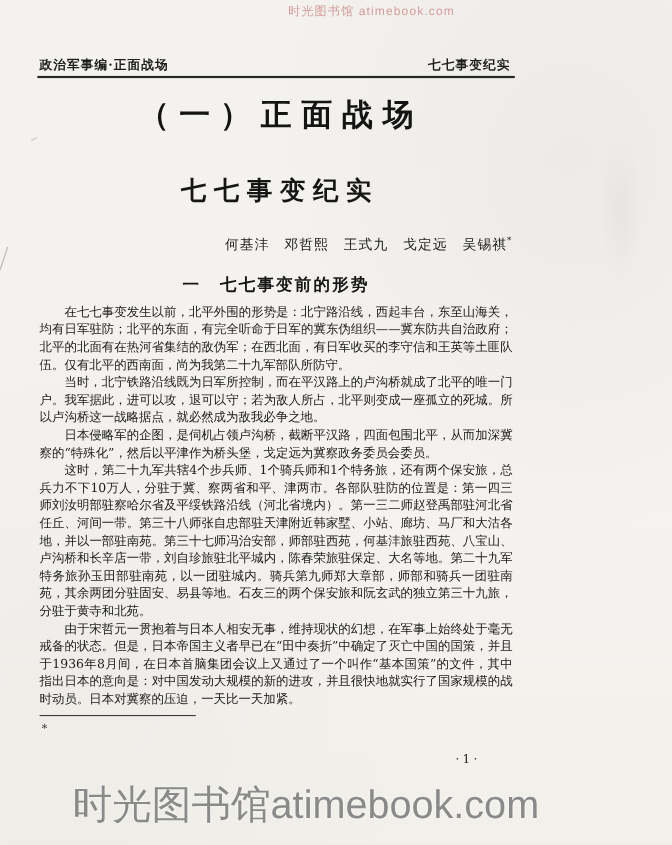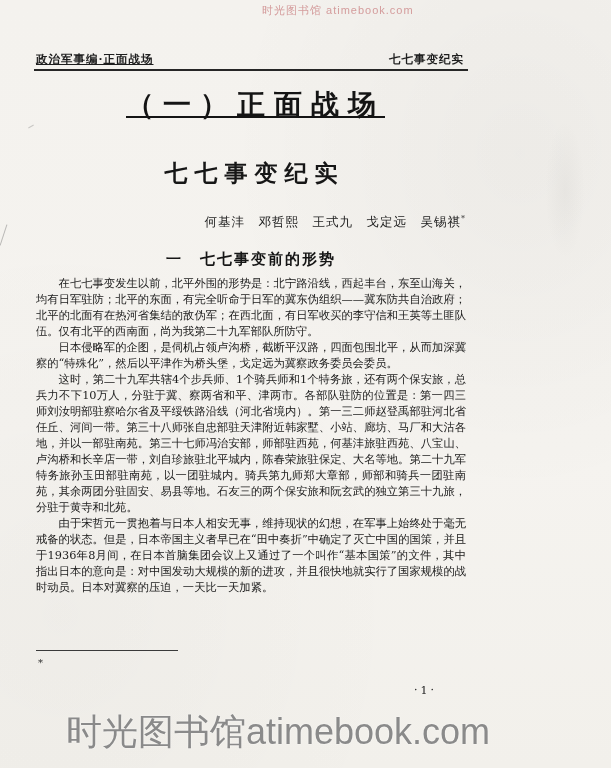--- a/index.html
+++ b/index.html
@@ -31,37 +31,36 @@
     font-family:"Liberation Sans","DejaVu Sans",sans-serif;
     font-size:36px;font-weight:400;letter-spacing:0px;
     color:#8a8a8a;text-shadow:0 0 2px rgba(255,255,255,0.8);
     white-space:nowrap;
   }
   
   .content-col{position:absolute;left:36px;width:430px;}
   .header{top:52px;height:16px;}
   .h-left{
     position:absolute;left:0;top:0;
-    font-size:11.5px;font-weight:bold;letter-spacing:1px;text-decoration:underline;
+    font-size:11.5px;font-weight:bold;letter-spacing:1px;
   }
   .h-right{
     position:absolute;right:2px;top:0;
     font-size:11.5px;font-weight:bold;letter-spacing:1px;
   }
   .rule{
     position:absolute;left:34px;top:69px;width:434px;height:2px;
     background:#262626;
   }
   
   .part-title{
     position:absolute;left:36px;top:86px;width:430px;margin:0;
     text-align:center;font-size:28px;font-weight:bold;
     letter-spacing:9px;text-indent:9px;
     color:#141414;
-    text-decoration:underline;
   }
   .article-title{
     position:absolute;left:36px;top:158px;width:430px;margin:0;
     text-align:center;font-size:23px;font-weight:bold;
     letter-spacing:7px;text-indent:7px;
     color:#161616;
   }
   .authors{
     position:absolute;left:36px;top:214px;width:430px;
     text-align:right;font-size:12.5px;letter-spacing:1px;
@@ -128,20 +127,21 @@
   <h2 class="article-title">七七事变纪实</h2>
 
   <div class="authors">
     <span>何基沣　邓哲熙　王式九　戈定远　吴锡祺</span><sup>*</sup>
   </div>
 
   <h3 class="chapter">一　七七事变前的形势</h3>
 
   <div class="body-text">
     <p>在七七事变发生以前，北平外围的形势是：北宁路沿线，西起丰台，东至山海关，均有日军驻防；北平的东面，有完全听命于日军的冀东伪组织——冀东防共自治政府；北平的北面有在热河省集结的敌伪军；在西北面，有日军收买的李守信和王英等土匪队伍。仅有北平的西南面，尚为我第二十九军部队所防守。</p>
+    <p>当时，北宁铁路沿线既为日军所控制，而在平汉路上的卢沟桥就成了北平的唯一门户。我军据此，进可以攻，退可以守；若为敌人所占，北平则变成一座孤立的死城。所以卢沟桥这一战略据点，就必然成为敌我必争之地。</p>
     <p>日本侵略军的企图，是伺机占领卢沟桥，截断平汉路，四面包围北平，从而加深冀察的“特殊化”，然后以平津作为桥头堡，戈定远为冀察政务委员会委员。</p>
     <p>这时，第二十九军共辖4个步兵师、1个骑兵师和1个特务旅，还有两个保安旅，总兵力不下10万人，分驻于冀、察两省和平、津两市。各部队驻防的位置是：第一四三师刘汝明部驻察哈尔省及平绥铁路沿线（河北省境内）。第一三二师赵登禹部驻河北省任丘、河间一带。第三十八师张自忠部驻天津附近韩家墅、小站、廊坊、马厂和大沽各地，并以一部驻南苑。第三十七师冯治安部，师部驻西苑，何基沣旅驻西苑、八宝山、卢沟桥和长辛店一带，刘自珍旅驻北平城内，陈春荣旅驻保定、大名等地。第二十九军特务旅孙玉田部驻南苑，以一团驻城内。骑兵第九师郑大章部，师部和骑兵一团驻南苑，其余两团分驻固安、易县等地。石友三的两个保安旅和阮玄武的独立第三十九旅，分驻于黄寺和北苑。</p>
     <p>由于宋哲元一贯抱着与日本人相安无事，维持现状的幻想，在军事上始终处于毫无戒备的状态。但是，日本帝国主义者早已在“田中奏折”中确定了灭亡中国的国策，并且于1936年8月间，在日本首脑集团会议上又通过了一个叫作“基本国策”的文件，其中指出日本的意向是：对中国发动大规模的新的进攻，并且很快地就实行了国家规模的战时动员。日本对冀察的压迫，一天比一天加紧。</p>
   </div>
 
   <div class="fn-rule"></div>
 
   <div class="footnote">
     <span class="fn-marker">*</span>
   </div>

